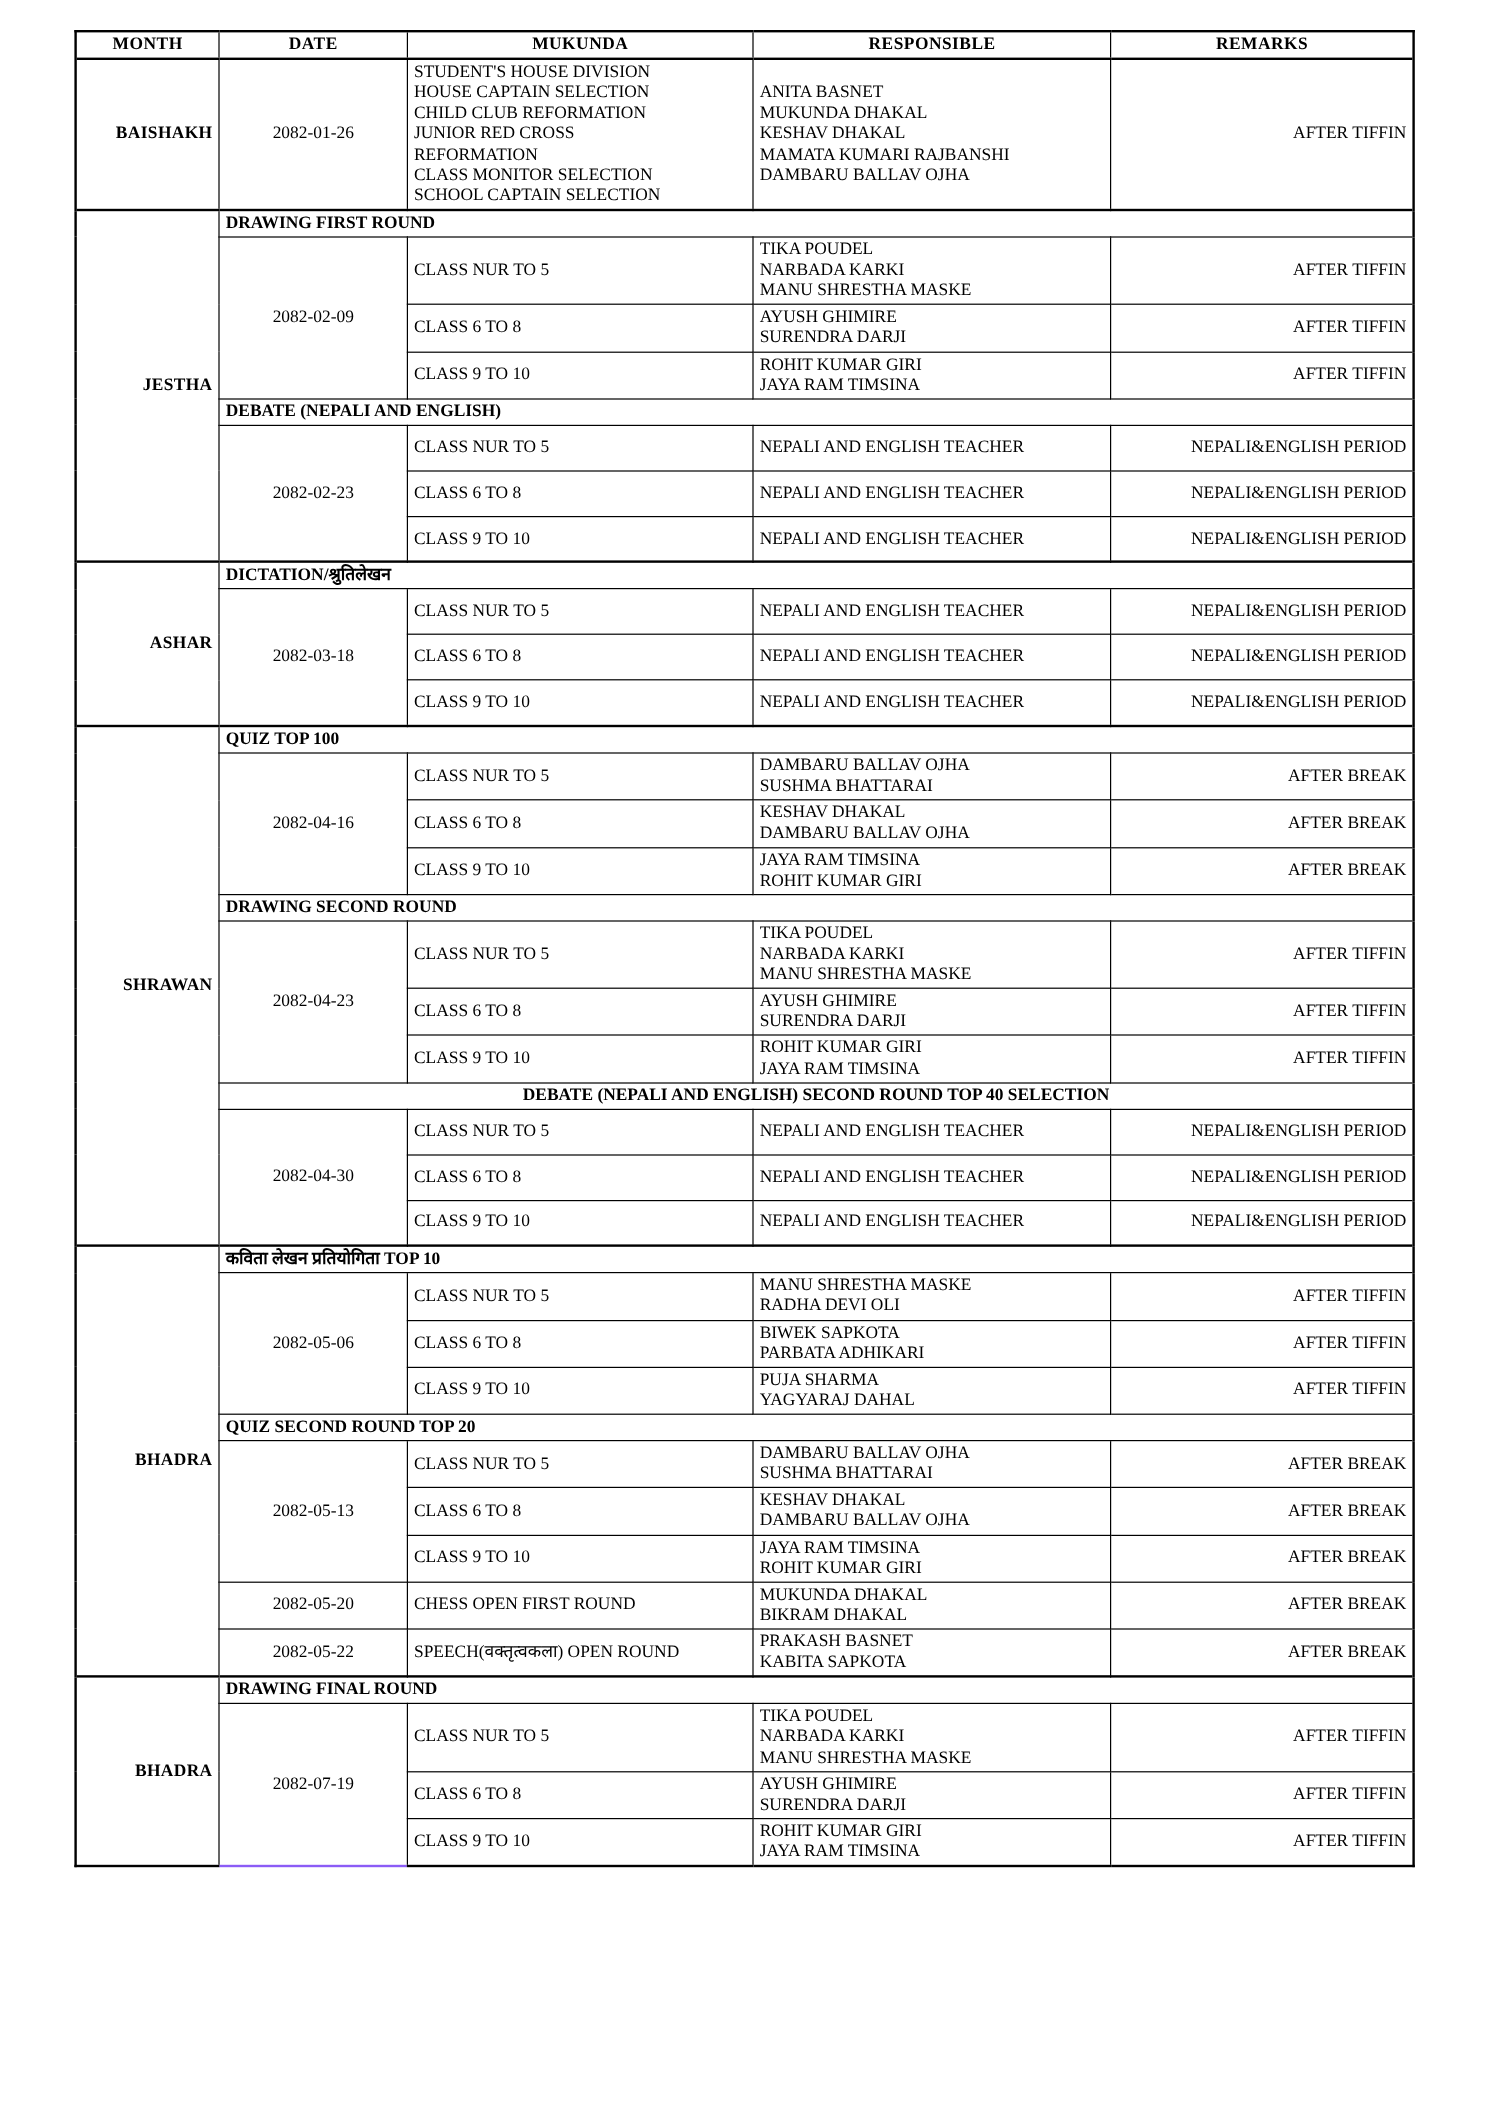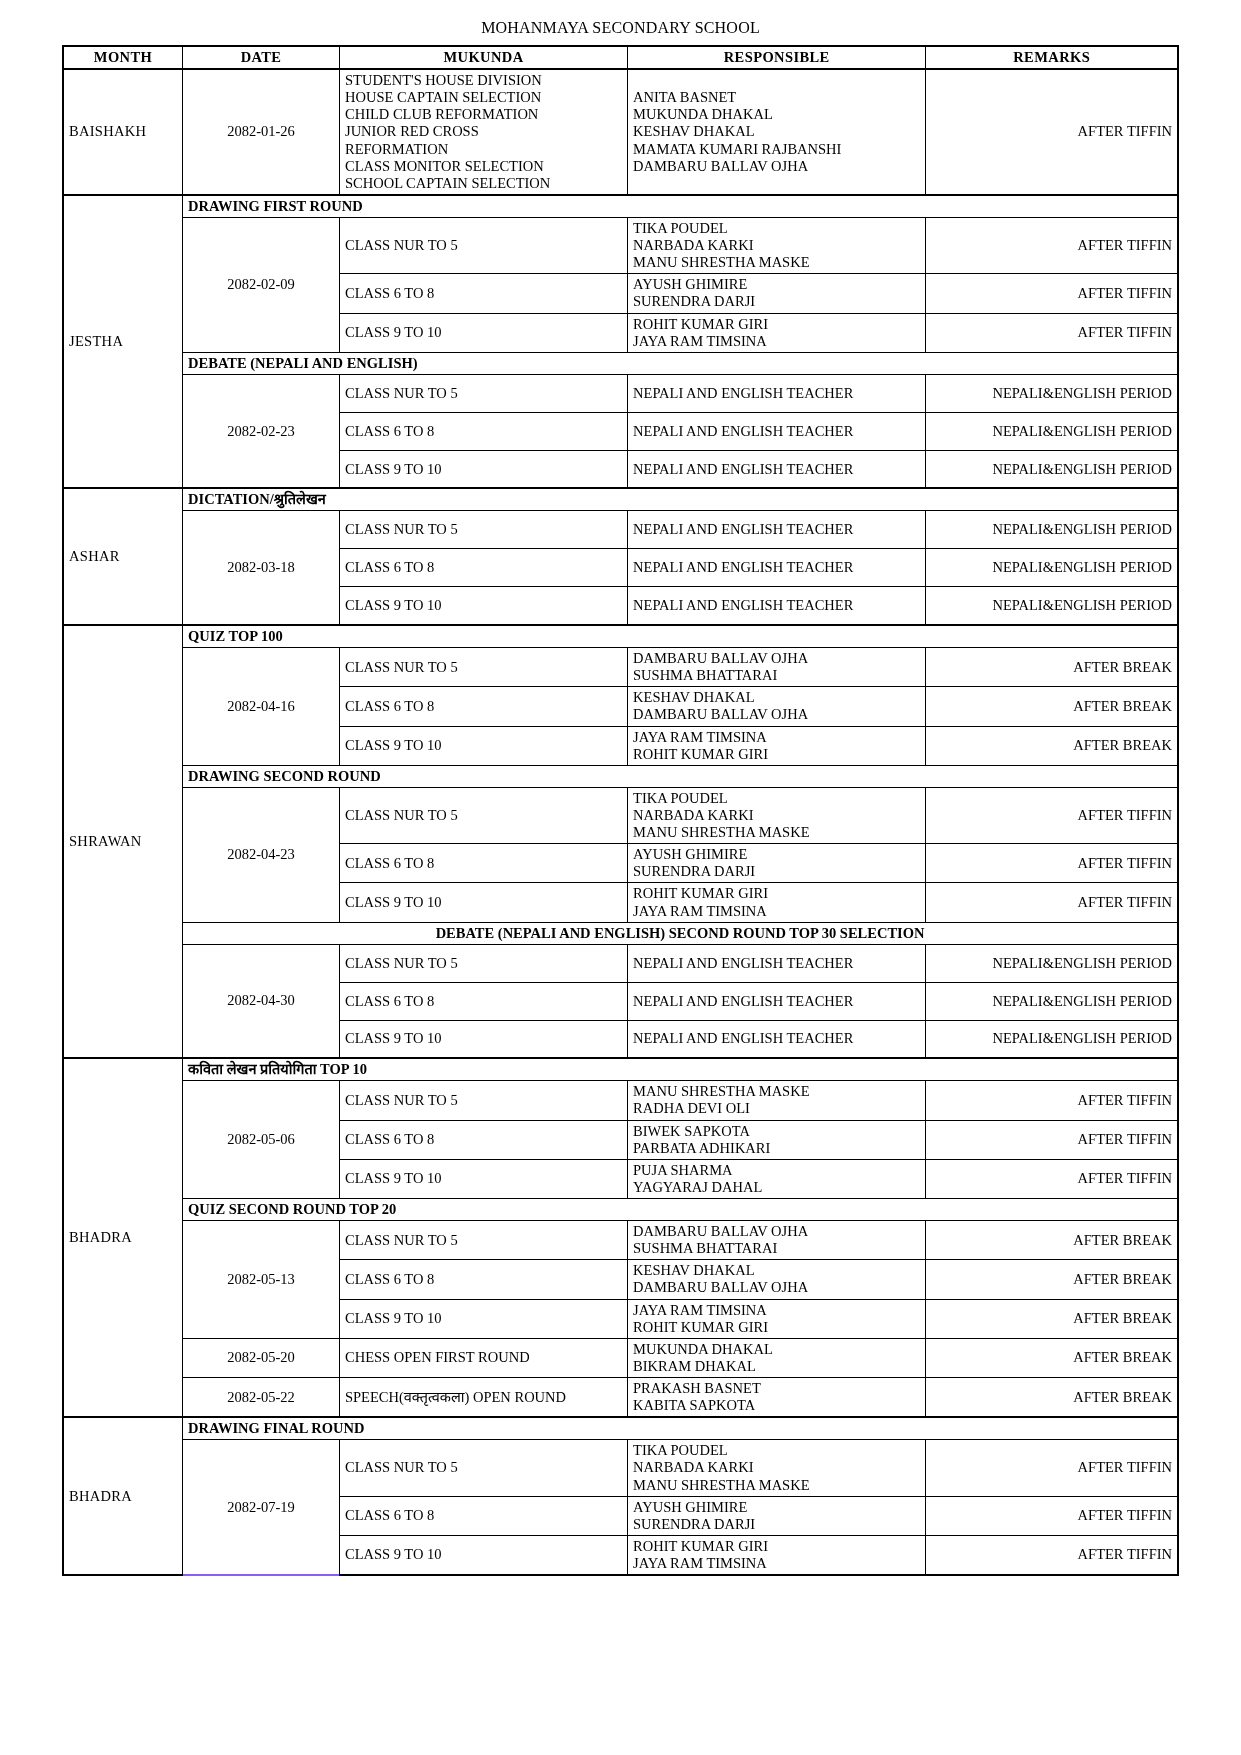--- a/index.html
+++ b/index.html
@@ -54,22 +54,22 @@
     padding: 5px 4px;
     letter-spacing: 0.4px;
   }
   .col-month { width: 93px; }
   .col-date { width: 122px; }
   .col-events { width: 224px; }
   .col-resp { width: 232px; }
   .col-remarks { width: 196px; }
 
   td.month {
-    font-weight: normal;
-    text-align: left;
+    font-weight: bold;
+    text-align: right;
     font-size: 16.5px;
     letter-spacing: 0.3px;
   }
   td.date {
     text-align: center;
     font-size: 14px;
   }
   td.events { text-align: left; }
   td.resp { text-align: left; }
   td.remarks { text-align: right; }
@@ -89,21 +89,20 @@
   .thick-right { border-right: 2px solid #000 !important; }
   .tall { height: 38px; }
   .devanagari { font-size: 13.5px; }
 </style>
 </head>
 <body>
 
 <div class="page">
 
   <div class="doc-head">
-    <div class="line1">MOHANMAYA SECONDARY SCHOOL</div>
   </div>
 
   <table class="cal outer-border">
     <colgroup>
       <col class="col-month">
       <col class="col-date">
       <col class="col-events">
       <col class="col-resp">
       <col class="col-remarks">
     </colgroup>
@@ -241,21 +240,21 @@
 SURENDRA DARJI</td>
         <td class="remarks thick-right">AFTER TIFFIN</td>
       </tr>
       <tr>
         <td class="events">CLASS 9 TO 10</td>
         <td class="resp multiline">ROHIT KUMAR GIRI
 JAYA RAM TIMSINA</td>
         <td class="remarks thick-right">AFTER TIFFIN</td>
       </tr>
       <tr>
-        <td class="section center-title thick-right" colspan="4">DEBATE (NEPALI AND ENGLISH) SECOND ROUND TOP 30 SELECTION</td>
+        <td class="section center-title thick-right" colspan="4">DEBATE (NEPALI AND ENGLISH) SECOND ROUND TOP 40 SELECTION</td>
       </tr>
       <tr class="tall">
         <td class="date" rowspan="3">2082-04-30</td>
         <td class="events">CLASS NUR TO 5</td>
         <td class="resp">NEPALI AND ENGLISH TEACHER</td>
         <td class="remarks thick-right">NEPALI&amp;ENGLISH PERIOD</td>
       </tr>
       <tr class="tall">
         <td class="events">CLASS 6 TO 8</td>
         <td class="resp">NEPALI AND ENGLISH TEACHER</td>

